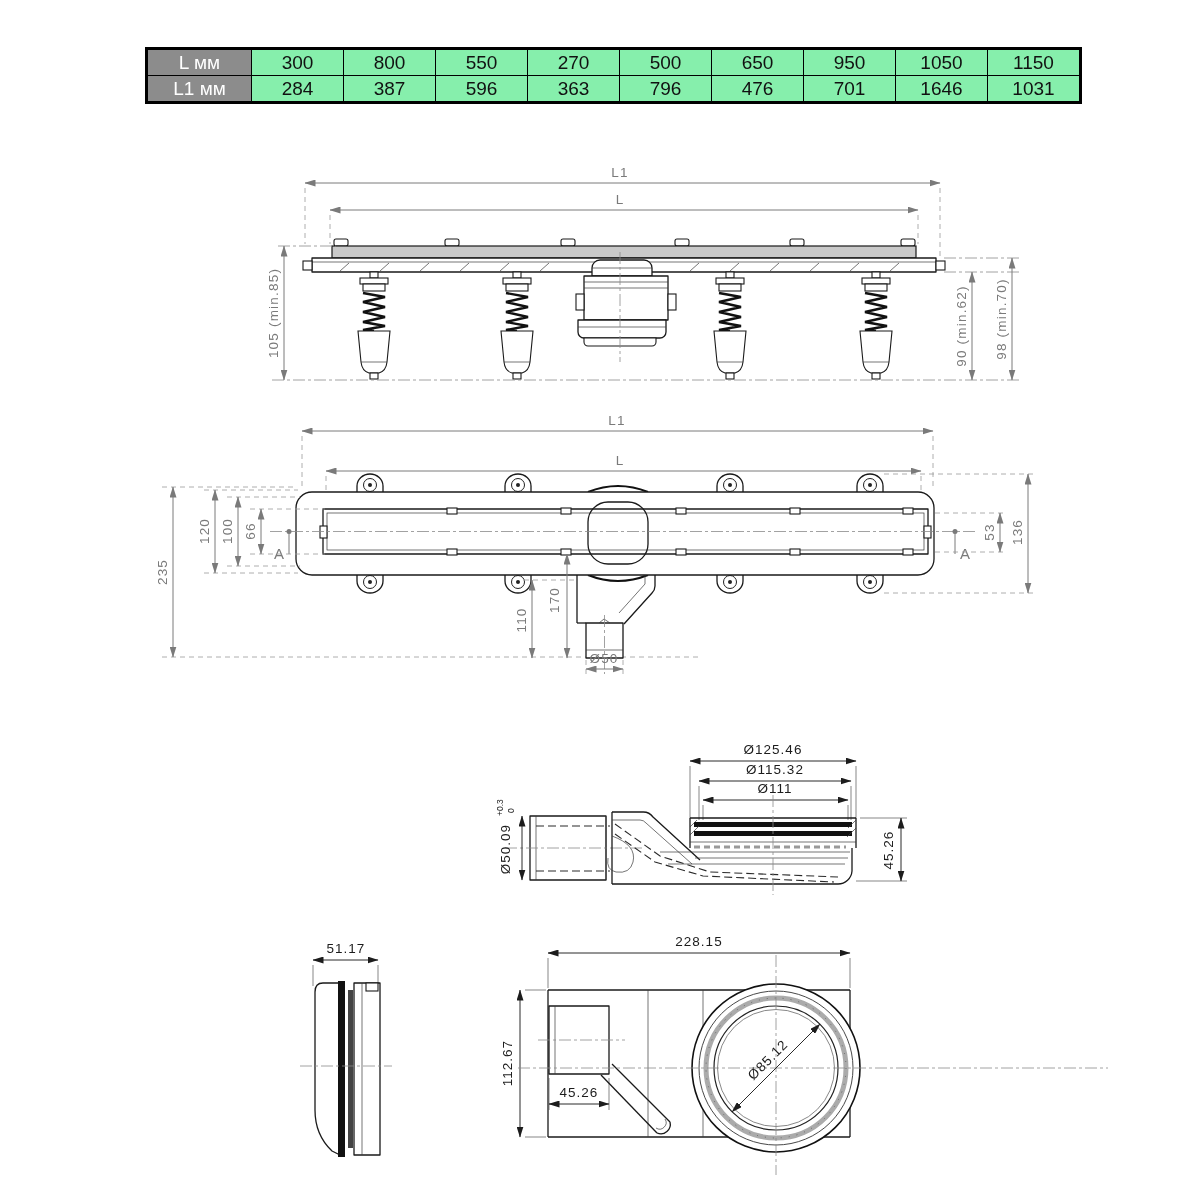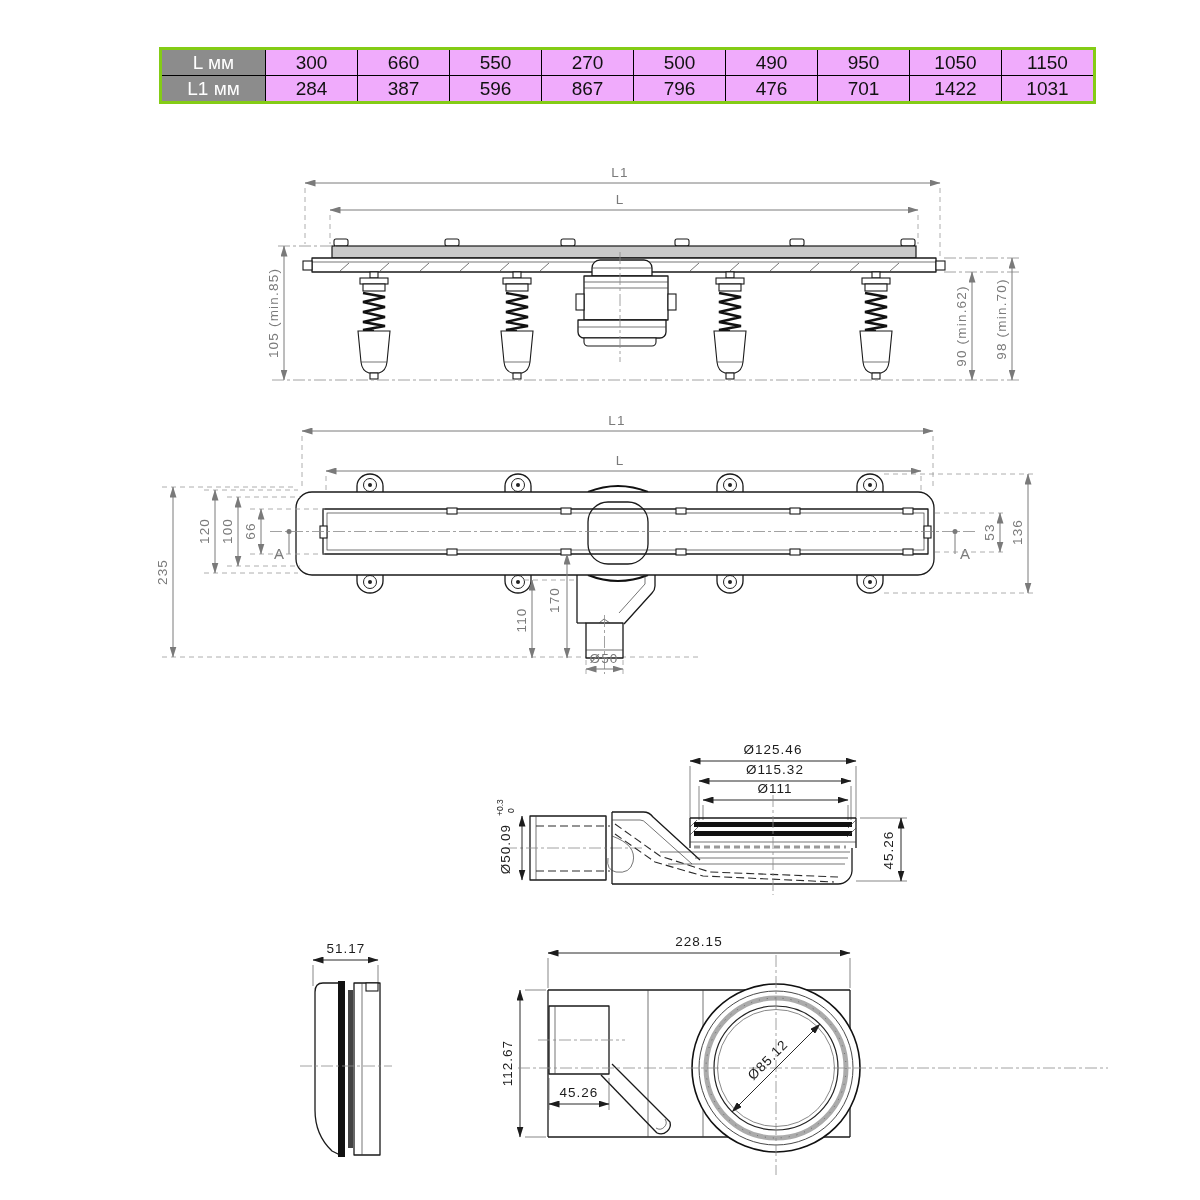--- a/index.html
+++ b/index.html
@@ -1,24 +1,24 @@
 <!DOCTYPE html>
 <html><head>
 <meta charset="utf-8">
 <style>
   html,body{margin:0;padding:0;background:#fff;}
   .stage{position:relative;width:1200px;height:1200px;background:#fff;overflow:hidden;
          font-family:"Liberation Sans","DejaVu Sans",sans-serif;}
   
-  .size-table{position:absolute;left:159px;top:47px;border-collapse:collapse;
-              border:3px solid #84cc16;table-layout:fixed;}
+  .size-table{position:absolute;left:145px;top:47px;border-collapse:collapse;
+              border:3px solid #000000;table-layout:fixed;}
   .size-table td{border:1.5px solid #000;height:25px;text-align:center;
                  font-size:19px;color:#111;padding:0;}
   .size-table td.hd{background:#8c8c8c;color:#fff;width:103px;}
-  .size-table td.vl{width:91px;background:#f0abfc;}
+  .size-table td.vl{width:91px;background:#86efac;}
   
   svg{position:absolute;left:0;top:0;}
   .o  {stroke:#1a1a1a;stroke-width:1.3;fill:none;stroke-linejoin:round;}
   .of {stroke:#1a1a1a;stroke-width:1.3;fill:#fff;stroke-linejoin:round;}
   .of2{stroke:#1a1a1a;stroke-width:1.1;fill:#fff;}
   .t  {stroke:#3a3a3a;stroke-width:0.7;fill:none;}
   .t2 {stroke:#222;stroke-width:1;fill:#fff;}
   .grate{fill:#c9c9c9;stroke:#1a1a1a;stroke-width:1.2;}
   .spring{stroke:#111;stroke-width:2.4;fill:none;}
   .dl {stroke:#7a7a7a;stroke-width:1;fill:none;}
@@ -37,39 +37,39 @@
 </head>
 <body>
 
 <div class="stage">
 
   <table class="size-table">
     <tbody>
         <tr>
       <td class="hd">L мм</td>
       <td class="vl">300</td>
-      <td class="vl">660</td>
+      <td class="vl">800</td>
       <td class="vl">550</td>
       <td class="vl">270</td>
       <td class="vl">500</td>
-      <td class="vl">490</td>
+      <td class="vl">650</td>
       <td class="vl">950</td>
       <td class="vl">1050</td>
       <td class="vl">1150</td>
     </tr>
     <tr>
       <td class="hd">L1 мм</td>
       <td class="vl">284</td>
       <td class="vl">387</td>
       <td class="vl">596</td>
-      <td class="vl">867</td>
+      <td class="vl">363</td>
       <td class="vl">796</td>
       <td class="vl">476</td>
       <td class="vl">701</td>
-      <td class="vl">1422</td>
+      <td class="vl">1646</td>
       <td class="vl">1031</td>
     </tr>
   </tbody>
     </table>
 
   <svg width="1200" height="1200" viewBox="0 0 1200 1200">
     <defs>
       <marker id="mg" markerWidth="11" markerHeight="7" refX="10.5" refY="3.5" orient="auto-start-reverse" markerUnits="userSpaceOnUse">
         <path d="M0,0L11,3.5L0,7Z" fill="#7a7a7a"></path>
       </marker>

